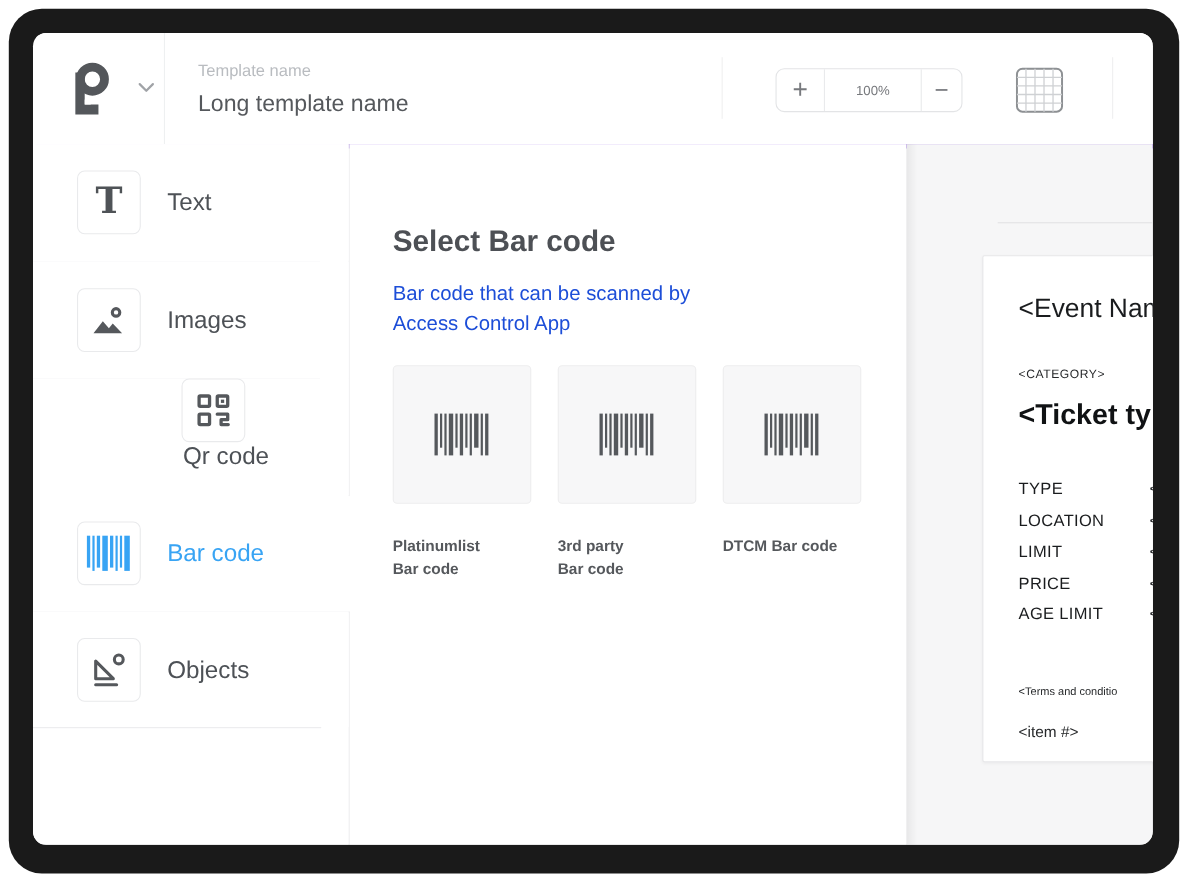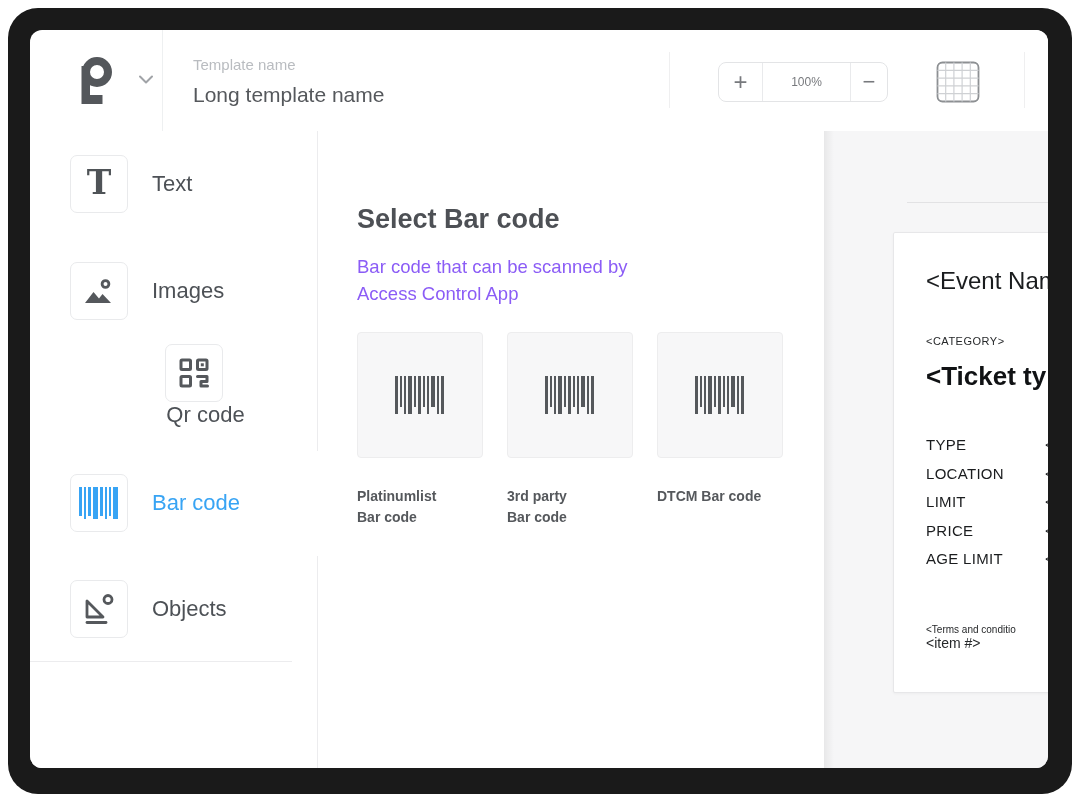--- a/index.html
+++ b/index.html
@@ -4,21 +4,21 @@
 <style>
   html,body{margin:0;padding:0;background:#ffffff;}
   body{width:1080px;height:800px;position:relative;font-family:"Liberation Sans",sans-serif;
        -webkit-font-smoothing:antialiased;}
   .frame{position:absolute;left:8px;top:8px;width:1064px;height:786px;
          background:#1a1a1a;border-radius:30px;}
   .window{position:absolute;left:30px;top:30px;width:1018px;height:738px;
           background:#ffffff;border-radius:12px;overflow:hidden;}
 
   
-  .topbar{position:absolute;left:16px;top:0;width:1018px;height:101px;background:#fff;
+  .topbar{position:absolute;left:3px;top:0;width:1018px;height:101px;background:#fff;
           border-bottom:4px solid #6d28d9;}
   .logo-area{position:absolute;left:30px;top:24px;width:82px;height:58px;cursor:pointer;}
   .logo-area svg.logo{position:absolute;left:2px;top:2px;}
   .logo-area svg.chev{position:absolute;left:62px;top:21px;}
   .tb-vdiv-logo{position:absolute;left:116px;top:0;width:1px;height:101px;background:#eef0f1;}
   .tpl{position:absolute;left:147px;top:26px;}
   .tpl-label{font-size:15px;line-height:18px;color:#b9bcc0;}
   .tpl-value{font-size:21px;line-height:26px;color:#55585c;margin-top:8px;white-space:nowrap;}
   .tb-vdiv1{position:absolute;left:623px;top:22px;width:1px;height:56px;background:#efeff0;}
   .tb-vdiv2{position:absolute;left:978px;top:22px;width:1px;height:56px;background:#efeff0;}
@@ -41,21 +41,21 @@
             display:flex;align-items:center;justify-content:center;flex:0 0 auto;}
   .side-label{margin-left:24px;font-size:22px;color:#4d5156;white-space:nowrap;}
   .side-row.active .side-label{color:#38a4f4;}
   .ticon{font-family:"DejaVu Serif","Liberation Serif",serif;font-size:33px;font-weight:600;
          color:#4f5357;line-height:1;padding-bottom:4px;}
 
   
   .main{position:absolute;left:288px;top:101px;width:506px;height:637px;background:#fff;
         box-sizing:border-box;padding:54px 0 0 39px;}
   .main-title{font-size:27px;line-height:32px;font-weight:bold;color:#4d5055;}
-  .main-sub{margin-top:17px;width:300px;font-size:18.5px;line-height:27px;color:#8b5cf6;}
+  .main-sub{margin-top:17px;width:300px;font-size:18.5px;line-height:27px;color:#1d4ed8;}
   .cards{margin-top:25px;display:flex;gap:24px;}
   .card-col{width:126px;}
   .bc-card{width:126px;height:126px;background:#f7f7f8;border:1px solid #ededee;border-radius:4px;
            box-sizing:border-box;display:flex;align-items:center;justify-content:center;cursor:pointer;}
   .bc-label{margin-top:28px;font-size:14px;line-height:21px;font-weight:bold;color:#55585c;
             white-space:nowrap;}
 
   
   .right{position:absolute;left:794px;top:101px;width:224px;height:637px;background:#f6f6f7;}
   .right::before{content:"";position:absolute;left:0;top:0;width:10px;height:637px;
@@ -66,21 +66,21 @@
   .tk-event{position:absolute;left:32px;top:34px;font-size:24px;color:#1a1c1e;white-space:nowrap;}
   .tk-cat{position:absolute;left:32px;top:102px;font-size:11px;letter-spacing:.5px;color:#26282a;
           white-space:nowrap;}
   .tk-type{position:absolute;left:32px;top:128px;font-size:26px;font-weight:bold;color:#101214;
            white-space:nowrap;}
   .tk-fields{position:absolute;left:32px;top:203px;width:200px;}
   .tk-row{position:relative;height:28.5px;font-size:15px;letter-spacing:.3px;color:#1a1c1e;
           white-space:nowrap;}
   .tk-row .fval{position:absolute;left:119px;top:0;}
   .tk-terms{position:absolute;left:32px;top:391px;font-size:10px;color:#26282a;white-space:nowrap;}
-  .tk-item{position:absolute;left:32px;top:402px;font-size:14px;color:#26282a;white-space:nowrap;}
+  .tk-item{position:absolute;left:32px;top:424px;font-size:14px;color:#26282a;white-space:nowrap;}
 </style>
 </head>
 <body>
 
 <div class="frame"></div>
 
 <div class="window">
 
   <header class="topbar">
     <div class="logo-area">

